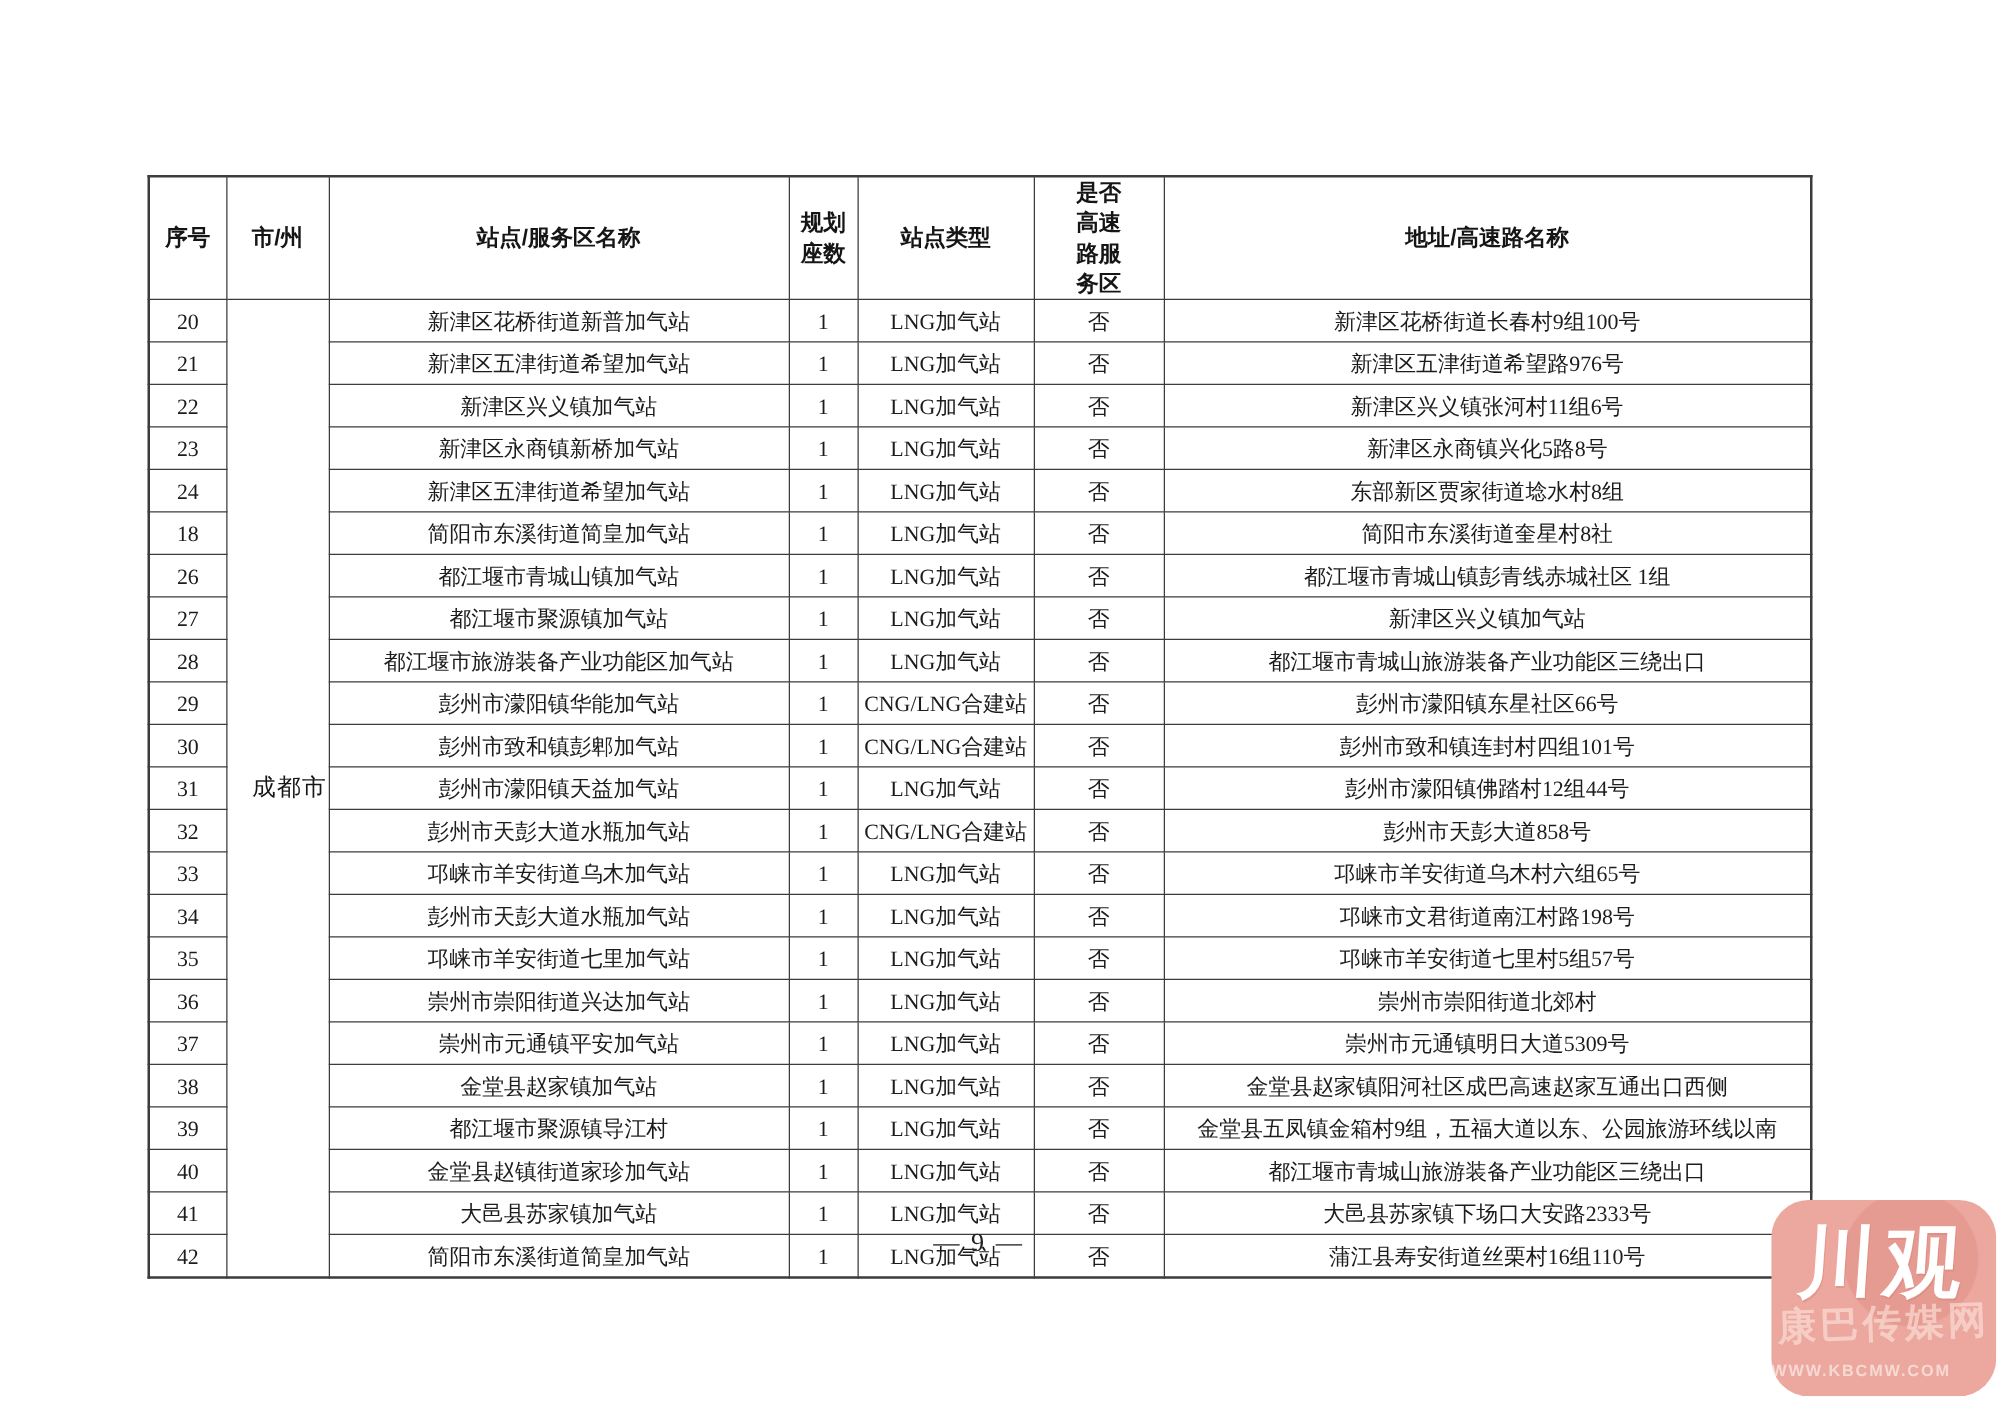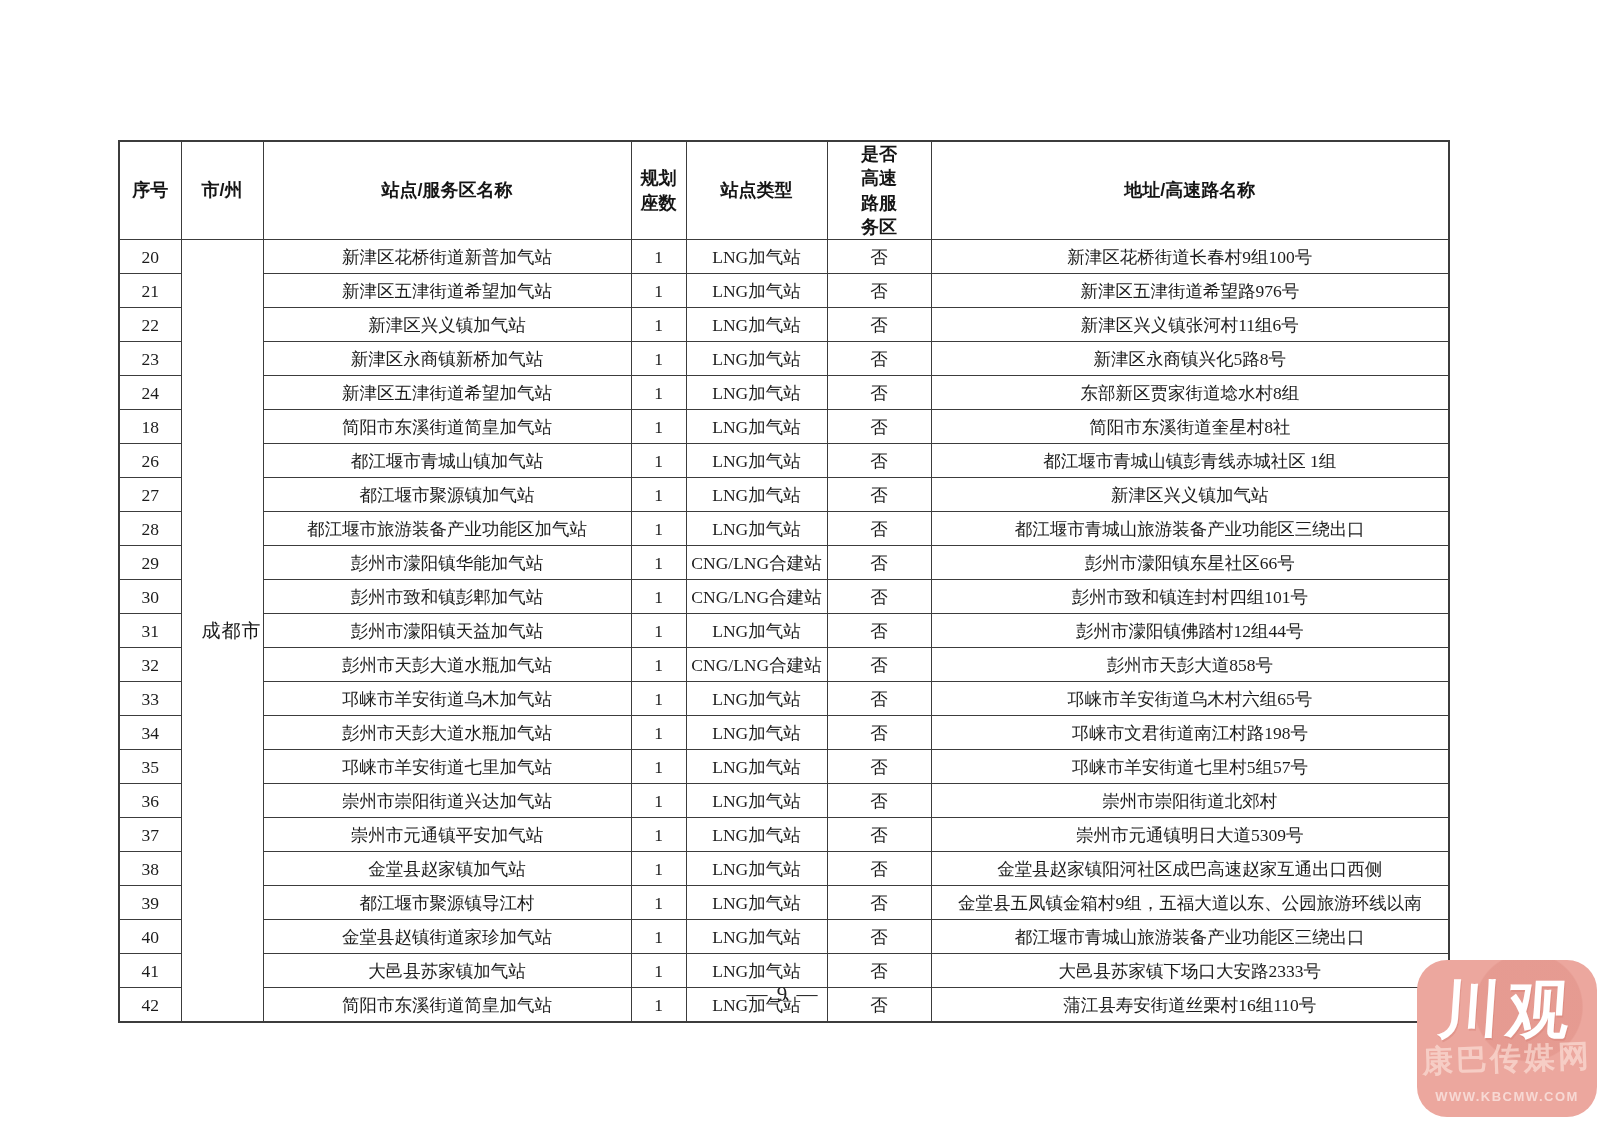--- a/index.html
+++ b/index.html
@@ -95,21 +95,20 @@
     text-align:center;
     font-weight:700;
     font-size:31px;
     letter-spacing:3px;
     color:rgba(255,236,230,0.55);
     transform:rotate(-2deg);
   }
   .wm-url{
     position:absolute;
     bottom:13px; left:0; width:100%;
-    text-align:center;
     font-family:"Liberation Sans","DejaVu Sans",sans-serif;
     font-weight:700;
     font-size:13px;
     letter-spacing:1.5px;
     color:rgba(255,250,248,0.6);
   }
 </style>
 </head>
 <body>
 

